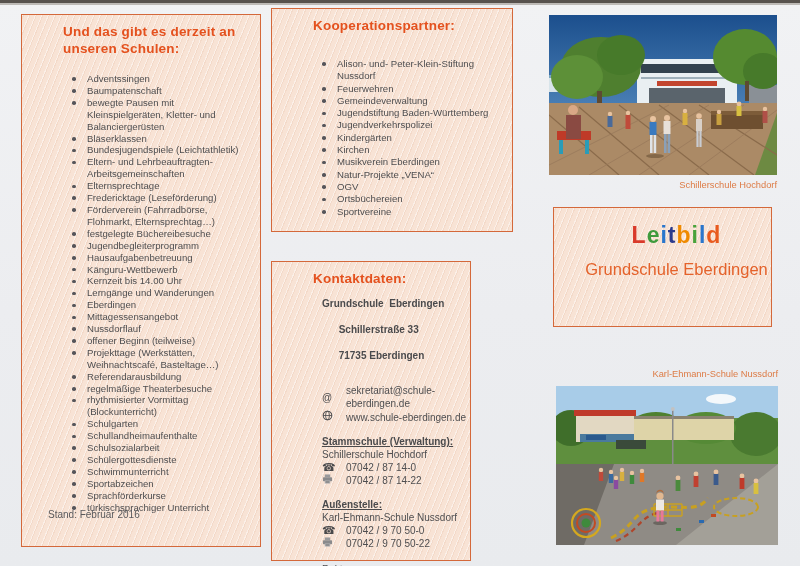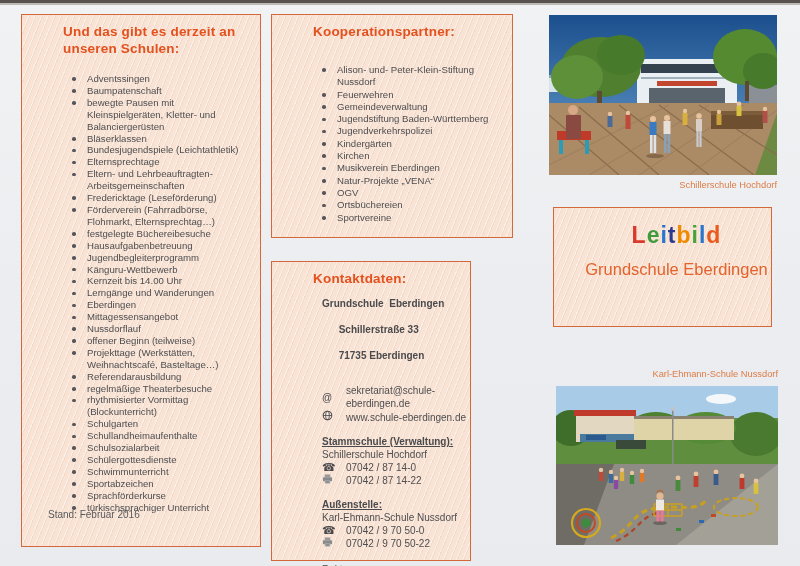--- a/index.html
+++ b/index.html
@@ -32,21 +32,21 @@
     position:relative;margin:0 6px 0 37px;font-size:9.6px;line-height:11.9px;color:#4e4e50;
   }
   .partners-panel ul.blist li{line-height:12.3px;}
   ul.blist li::before{
     content:"";position:absolute;left:-15px;top:4.4px;width:3.6px;height:3.6px;
     border-radius:50%;background:#55555a;
   }
   .left-panel{left:21px;top:14px;width:240px;height:533px;}
   .stand{position:absolute;left:26px;bottom:26px;font-size:10px;color:#59595c;}
 
-  .partners-panel{left:271px;top:14px;width:242px;height:224px;}
+  .partners-panel{left:271px;top:8px;width:242px;height:224px;}
   .contact-panel{left:271px;top:261px;width:200px;height:300px;}
 
   .addr{margin:10px 0 0 22px;font-size:10px;line-height:13px;font-weight:bold;color:#4a4a4c;white-space:pre-wrap;}
   .crows{margin:9px 0 0 22px;}
   .crow{display:flex;align-items:center;font-size:10px;line-height:13px;}
   .crow .ic{width:24px;flex:0 0 24px;color:#4a4a4c;}
   .sect{margin:11px 0 0 22px;font-size:10px;line-height:13px;}
   .sect .slabel{font-weight:bold;text-decoration:underline;color:#4a4a4c;}
   .staff{margin:13px 0 0 22px;font-size:10px;line-height:13px;}
   .staff-row{display:flex;}
@@ -75,27 +75,27 @@
 
   <section class="panel left-panel">
     <h2>Und das gibt es derzeit an unseren Schulen:</h2>
     <ul class="blist">
 
     <li>Adventssingen</li>
         <li>Baumpatenschaft</li>
         <li>bewegte Pausen mit Kleinspielgeräten, Kletter- und Balanciergerüsten</li>
         <li>Bläserklassen</li>
         <li>Bundesjugendspiele (Leichtathletik)</li>
+        <li>Eltern- und Lehrbeauftragten-Arbeitsgemeinschaften</li>
         <li>Elternsprechtage</li>
-        <li>Eltern- und Lehrbeauftragten-Arbeitsgemeinschaften</li>
         <li>Fredericktage (Leseförderung)</li>
         <li>Förderverein (Fahrradbörse, Flohmarkt, Elternsprechtag…)</li>
         <li>festgelegte Büchereibesuche</li>
+        <li>Jugendbegleiterprogramm</li>
         <li>Hausaufgabenbetreuung</li>
-        <li>Jugendbegleiterprogramm</li>
         <li>Känguru-Wettbewerb</li>
         <li>Kernzeit bis 14.00 Uhr</li>
         <li>Lerngänge und Wanderungen</li>
         <li>Eberdingen</li>
         <li>Mittagessensangebot</li>
         <li>Nussdorflauf</li>
         <li>offener Beginn (teilweise)</li>
         <li>Projekttage (Werkstätten, Weihnachtscafé, Basteltage…)</li>
         <li>Referendarausbildung</li>
         <li>regelmäßige Theaterbesuche</li>

